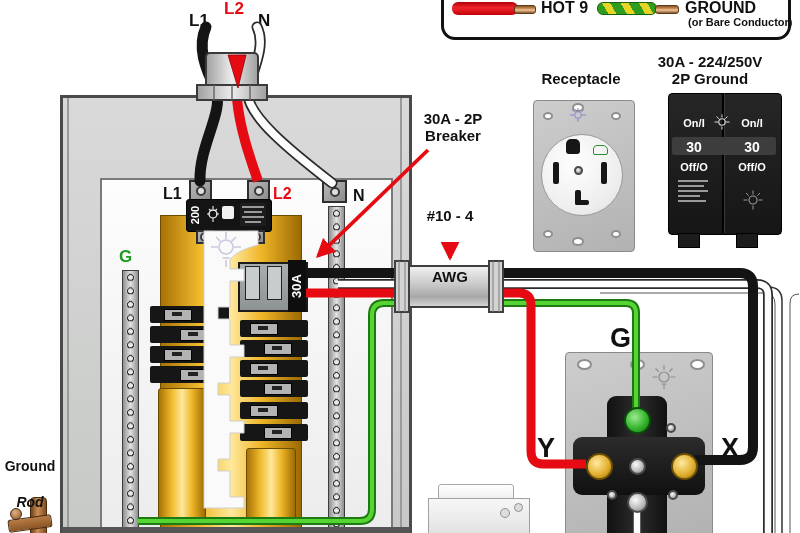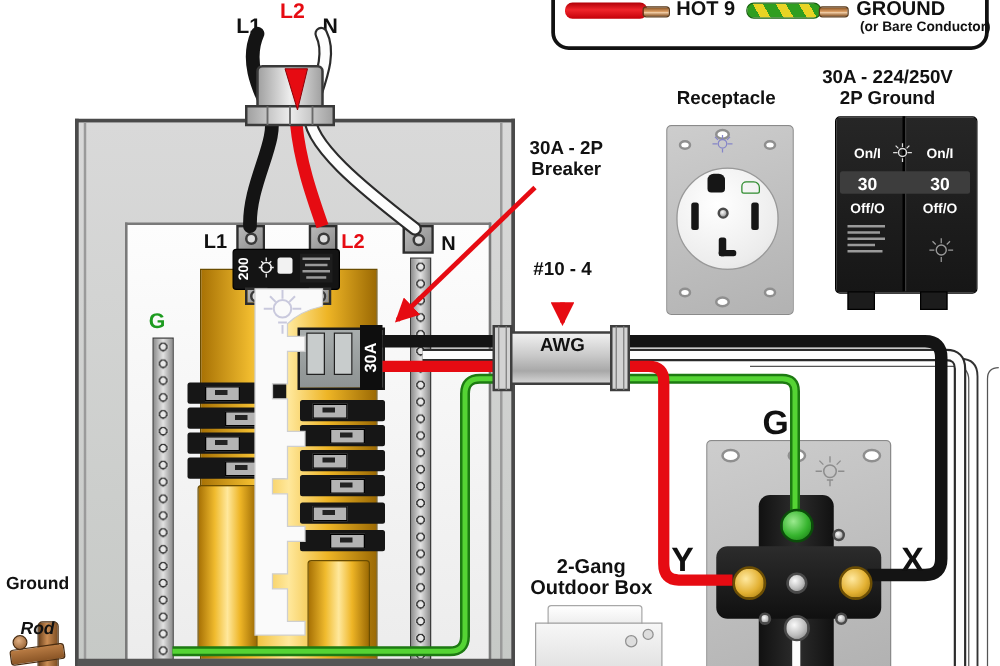--- a/index.html
+++ b/index.html
@@ -284,18 +284,16 @@
   <div class="abs screw silver" style="left:627px;top:492px;width:21px;height:21px;z-index:6;"></div>
 
   <div class="abs lbl" style="left:610px;top:324px;font-size:27px;z-index:7;">G</div>
   <div class="abs lbl" style="left:537px;top:434px;font-size:27px;z-index:7;">Y</div>
   <div class="abs lbl" style="left:721px;top:434px;font-size:27px;z-index:7;">X</div>
 
   <div class="abs lbl" style="left:414px;top:111px;width:78px;font-size:15px;z-index:7;">30A - 2P</div>
   <div class="abs lbl" style="left:414px;top:128px;width:78px;font-size:15px;z-index:7;">Breaker</div>
   <div class="abs lbl" style="left:412px;top:208px;width:76px;font-size:15px;z-index:7;">#10 - 4</div>
   <div class="abs lbl" style="left:412px;top:225px;width:76px;font-size:15px;z-index:7;margin-top:44px;">AWG</div>
-  <div class="abs lbl" style="left:418px;top:446px;width:110px;font-size:16px;z-index:7;">2-Gang</div>
-  <div class="abs lbl" style="left:418px;top:463px;width:110px;font-size:16px;z-index:7;">Outdoor Box</div>
   <div class="abs lbl" style="left:2px;top:459px;width:56px;font-size:14px;z-index:7;">Ground</div>
   <div class="abs lbl" style="left:2px;top:495px;width:56px;font-size:14px;z-index:7;font-style:italic;">Rod</div>
 
 </div>
 
 </body></html>

